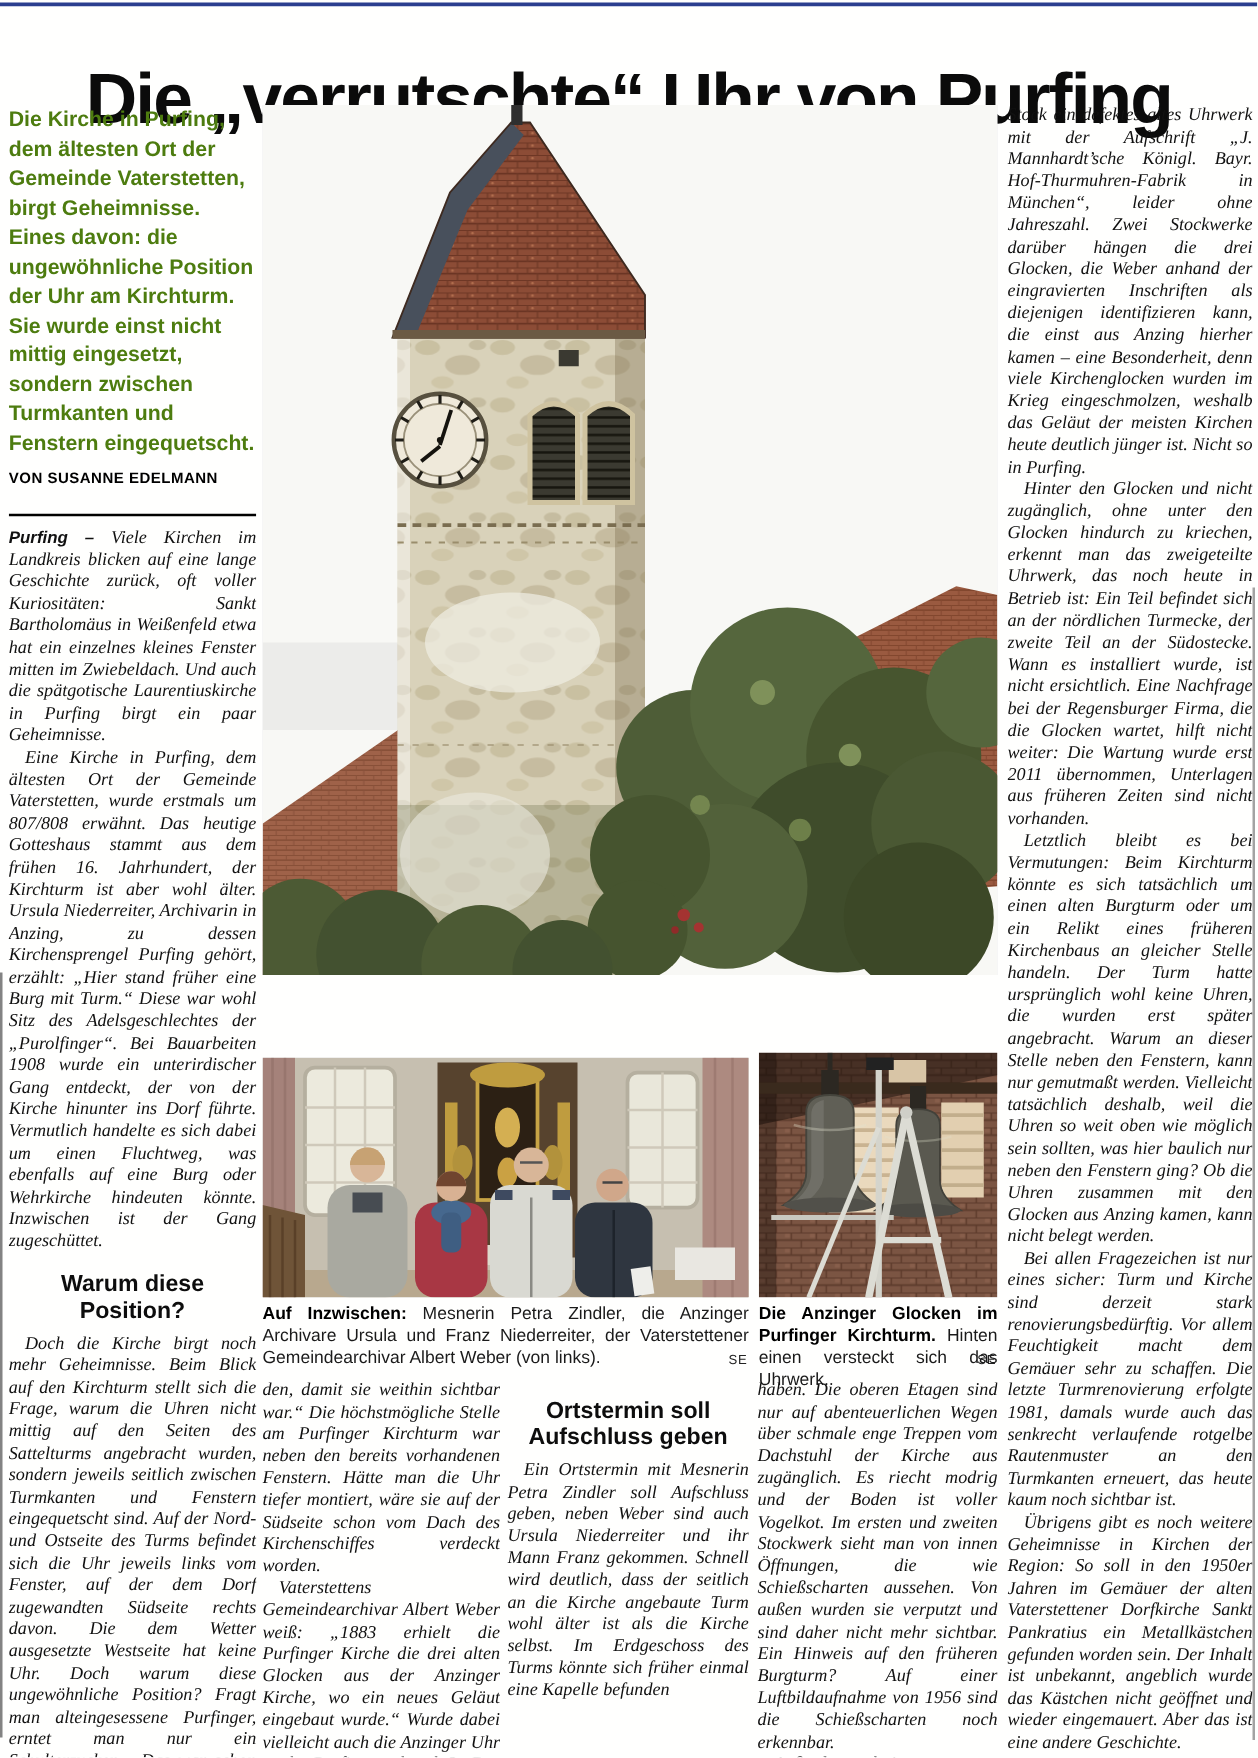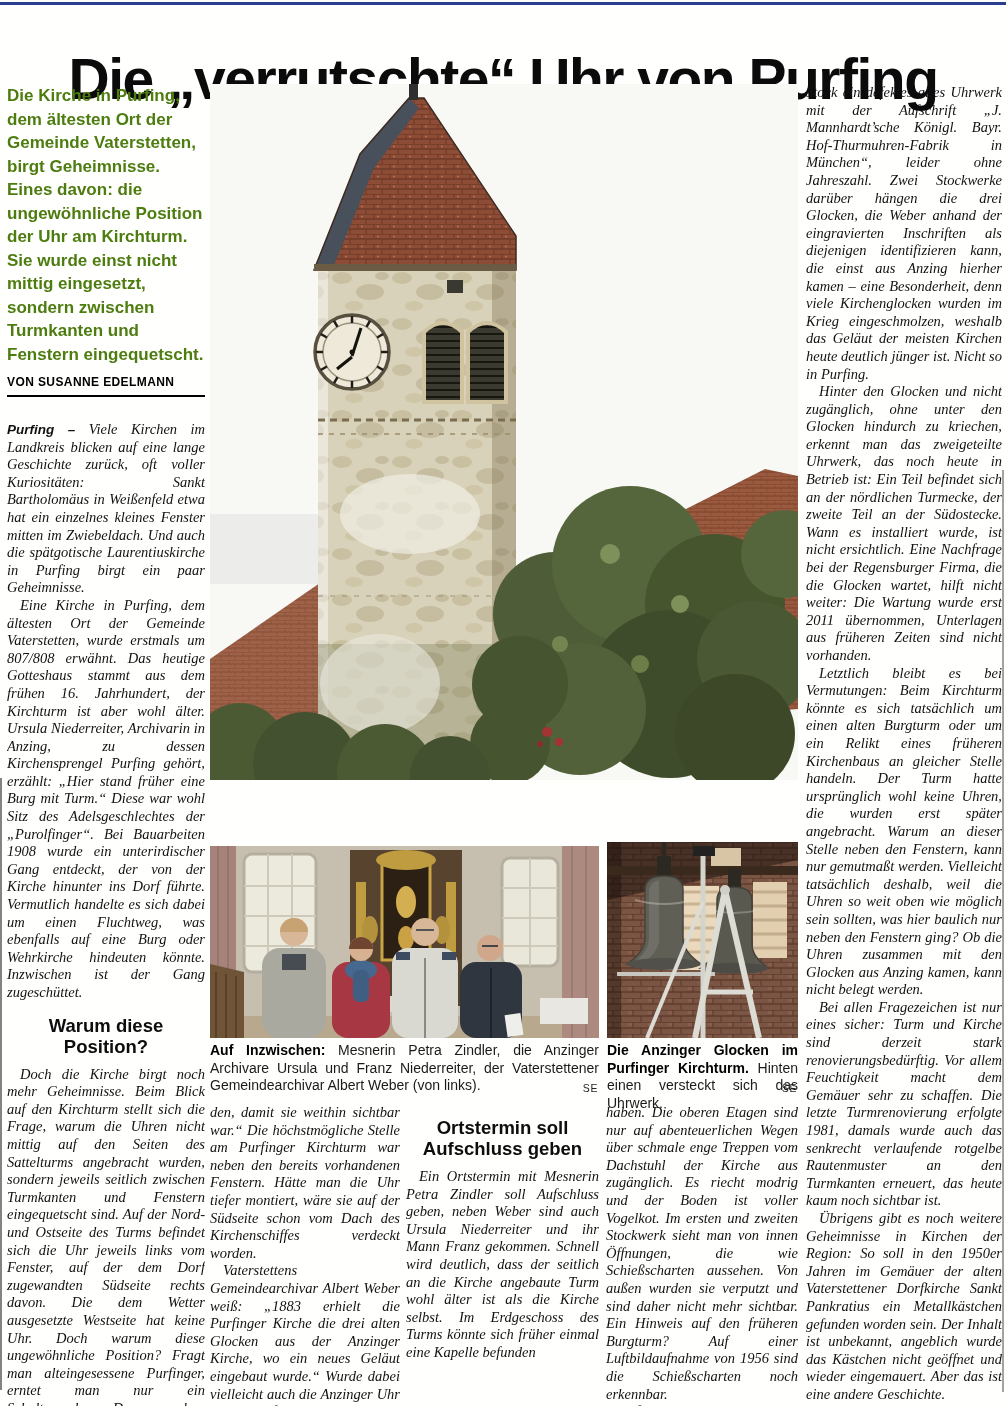--- a/index.html
+++ b/index.html
@@ -7,22 +7,22 @@
         font-family:"Liberation Serif",serif;color:#111;}
   .abs{position:absolute;}
   .top-rule{left:0;top:2px;width:1006px;height:3px;}
   .headline{left:0;top:10px;width:1006px;text-align:center;
             font-family:"Liberation Sans",sans-serif;font-weight:700;
             font-size:57px;line-height:62px;letter-spacing:-1.5px;color:#0b0b0b;}
   .col{overflow:hidden;}
   .standfirst{font-family:"Liberation Sans",sans-serif;font-weight:700;
               font-size:17px;line-height:23.5px;color:#4d7c0f;margin:0 0 9px 0;}
   .byline{font-family:"Liberation Sans",sans-serif;font-weight:700;font-size:12px;
-          letter-spacing:.4px;color:#000;padding-bottom:6px;border-bottom:2px solid #000;
-          margin-bottom:24px;}
+          letter-spacing:.4px;color:#000;padding-bottom:22px;border-bottom:2px solid #000;
+          margin-bottom:8px;}
   .body-p{font-size:14.5px;line-height:17.6px;text-align:justify;margin:0;
           hyphens:auto;font-style:italic;-webkit-hyphens:auto;}
   .ind{text-indent:13px;}
   .dateline{font-family:"Liberation Sans",sans-serif;font-weight:700;font-size:13.5px;}
   .subhead{font-family:"Liberation Sans",sans-serif;font-weight:700;font-size:18.5px;
            line-height:21px;text-align:center;margin:13px 0 9px 0;color:#0d0d0d;}
   .subhead span{display:block;}
   .photo{overflow:hidden;background:#eee;}
   .photo svg{display:block;width:100%;height:100%;}
   .caption{font-family:"Liberation Sans",sans-serif;font-size:14px;line-height:17.5px;

